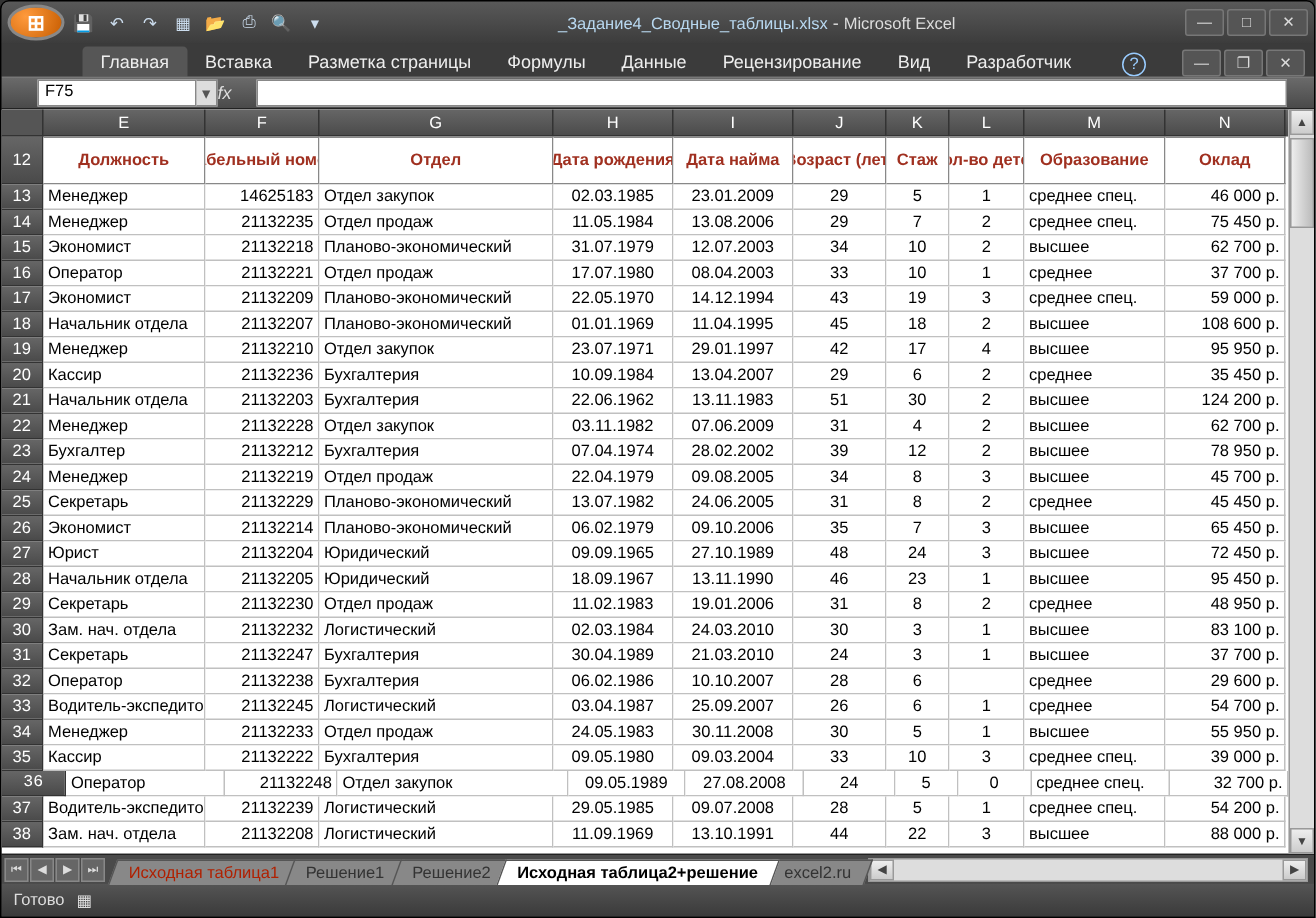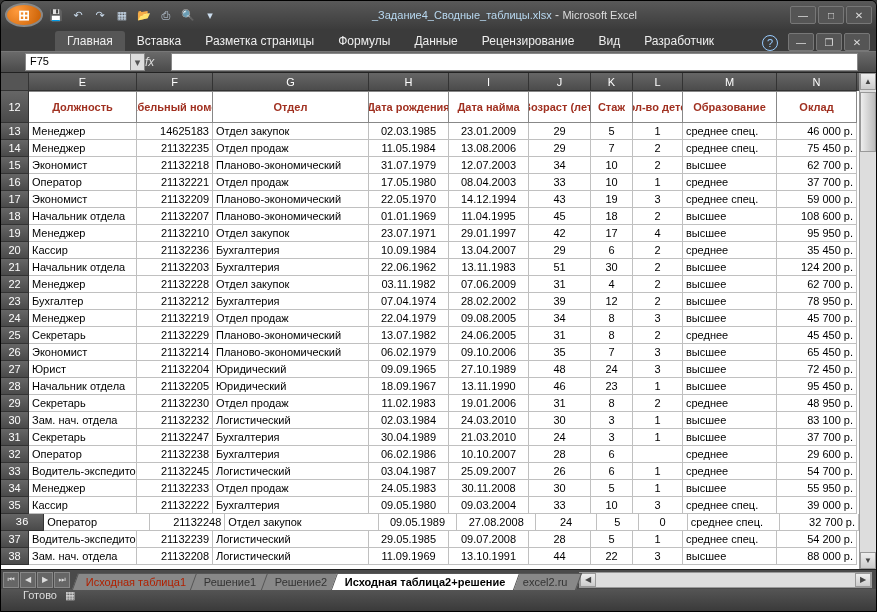--- a/index.html
+++ b/index.html
@@ -6,21 +6,21 @@
 html,body{width:877px;height:612px;overflow:hidden;background:#333}
 .window{width:877px;height:612px;background:#3b3b3b;display:flex;flex-direction:column;border:1px solid #000;border-radius:6px 6px 0 0;overflow:hidden}
 .titlebar{height:28px;background:linear-gradient(to bottom,#595959 0%,#3c3c3c 100%);display:flex;align-items:center;color:#eee;padding:0 4px}
 .office-btn{width:38px;height:24px;background:radial-gradient(circle at 30% 30%,#ff9a3c,#c65c00);border-radius:50%;border:2px solid #888;margin-right:4px;display:flex;align-items:center;justify-content:center;font-weight:bold;color:#fff;font-size:14px}
 .qat{display:flex;gap:4px;align-items:center}
 .qat-btn{width:18px;height:18px;display:flex;align-items:center;justify-content:center;color:#cde;cursor:pointer}
 .title-text{flex:1;text-align:center;font-size:12px;color:#ddd}
 .title-text .fname{color:#b8d8f0}
 .wbtns{display:flex;gap:2px}
 .wbtn{width:26px;height:18px;background:#555;border:1px solid #777;border-radius:2px;display:flex;align-items:center;justify-content:center;color:#ddd;cursor:pointer;font-size:10px}
-.ribbon-tabs{height:22px;background:#3b3b3b;display:flex;align-items:flex-end;padding-left:54px;gap:4px}
+.ribbon-tabs{height:22px;background:#3b3b3b;display:flex;align-items:flex-end;padding-left:54px;gap:18px}
 .rtab{padding:3px 12px;color:#eee;cursor:pointer;font-size:12px}
 .rtab.active{background:#565656;border-radius:3px 3px 0 0}
 .help-ic{margin-left:auto;margin-right:6px;color:#9cf;width:16px;height:16px;border:1px solid #9cf;border-radius:50%;text-align:center;line-height:14px;cursor:pointer}
 .mini{display:flex;gap:2px;margin-right:6px}
 .formulabar{height:22px;background:linear-gradient(to bottom,#6a6a6a,#4a4a4a);display:flex;align-items:center;border-top:1px solid #777;border-bottom:1px solid #222}
 .namebox{width:106px;height:18px;background:#fff;margin-left:24px;padding:1px 4px;color:#000;border:1px solid #888;display:flex;}
 .namebox-dd{width:14px;height:18px;background:#ddd;border:1px solid #888;border-left:none;display:flex;align-items:center;justify-content:center;color:#555;cursor:pointer}
 .fx{width:26px;text-align:left;color:#ddd;font-style:italic;font-size:12px}
 .fxinput{flex:1;height:18px;background:#fff;margin-right:18px;border:1px solid #888}
 .grid-area{flex:1;display:flex;background:#fff;overflow:hidden;position:relative}
@@ -42,21 +42,21 @@
 .sthumb{background:linear-gradient(to right,#eee,#bbb);border:1px solid #999;margin:0;flex:0 0 auto}
 .tabstrip{height:20px;background:#4a4a4a;display:flex;align-items:center;border-top:1px solid #222}
 .tabnav{display:flex;margin-left:2px}
 .tabnav .nb{width:16px;height:16px;background:#666;border:1px solid #888;display:flex;align-items:center;justify-content:center;color:#ddd;cursor:pointer;font-size:8px;margin-right:1px}
 .sheettabs{display:flex;align-items:flex-end;margin-left:4px;height:20px}
 .stab{padding:2px 10px;background:#888;color:#333;border:1px solid #555;border-bottom:none;margin-right:-4px;transform:skewX(-20deg);cursor:pointer;font-size:11px}
 .stab span{display:inline-block;transform:skewX(20deg)}
 .stab.active{background:#fff;color:#000;font-weight:bold;z-index:2;position:relative}
 .stab.red{color:#b02000}
 .hscroll{flex:1;height:16px;background:#ddd;margin:2px 4px;display:flex;border:1px solid #999}
-.statusbar{height:22px;background:linear-gradient(to bottom,#555,#3a3a3a);display:flex;align-items:flex-start;color:#ddd;padding:0 22px;font-size:11px}
+.statusbar{height:22px;background:linear-gradient(to bottom,#555,#3a3a3a);display:flex;align-items:center;color:#ddd;padding:0 8px;font-size:11px}
 .statusbar .right{margin-left:auto;display:flex;align-items:center;gap:6px}
 .viewbtn{width:18px;height:16px;background:#666;border:1px solid #888;cursor:pointer}
 .zoom-slider{width:100px;height:4px;background:#888;position:relative;border-radius:2px}
 .zoom-thumb{position:absolute;left:48px;top:-4px;width:6px;height:12px;background:#ccc;border:1px solid #666}
 .wE{width:108px}.wF{width:76px}.wG{width:156px}.wH{width:80px}.wI{width:80px}.wJ{width:62px}.wK{width:42px}.wL{width:50px}.wM{width:94px}.wN{width:80px}
 </style>
 </head>
 <body>
 
 <div class="window">
@@ -180,21 +180,21 @@
             <div class="cell wK ctr">10</div>
             <div class="cell wL ctr">2</div>
             <div class="cell wM ">высшее</div>
             <div class="cell wN num">62 700 р.</div>
           </div>
           <div class="row">
             <div class="rowhdr" style="width: 28px;">16</div>
             <div class="cell wE ">Оператор</div>
             <div class="cell wF num">21132221</div>
             <div class="cell wG ">Отдел продаж</div>
-            <div class="cell wH ctr">17.05.1980</div>
+            <div class="cell wH ctr">17.07.1980</div>
             <div class="cell wI ctr">08.04.2003</div>
             <div class="cell wJ ctr">33</div>
             <div class="cell wK ctr">10</div>
             <div class="cell wL ctr">1</div>
             <div class="cell wM ">среднее</div>
             <div class="cell wN num">37 700 р.</div>
           </div>
           <div class="row">
             <div class="rowhdr" style="width: 28px;">17</div>
             <div class="cell wE ">Экономист</div>

